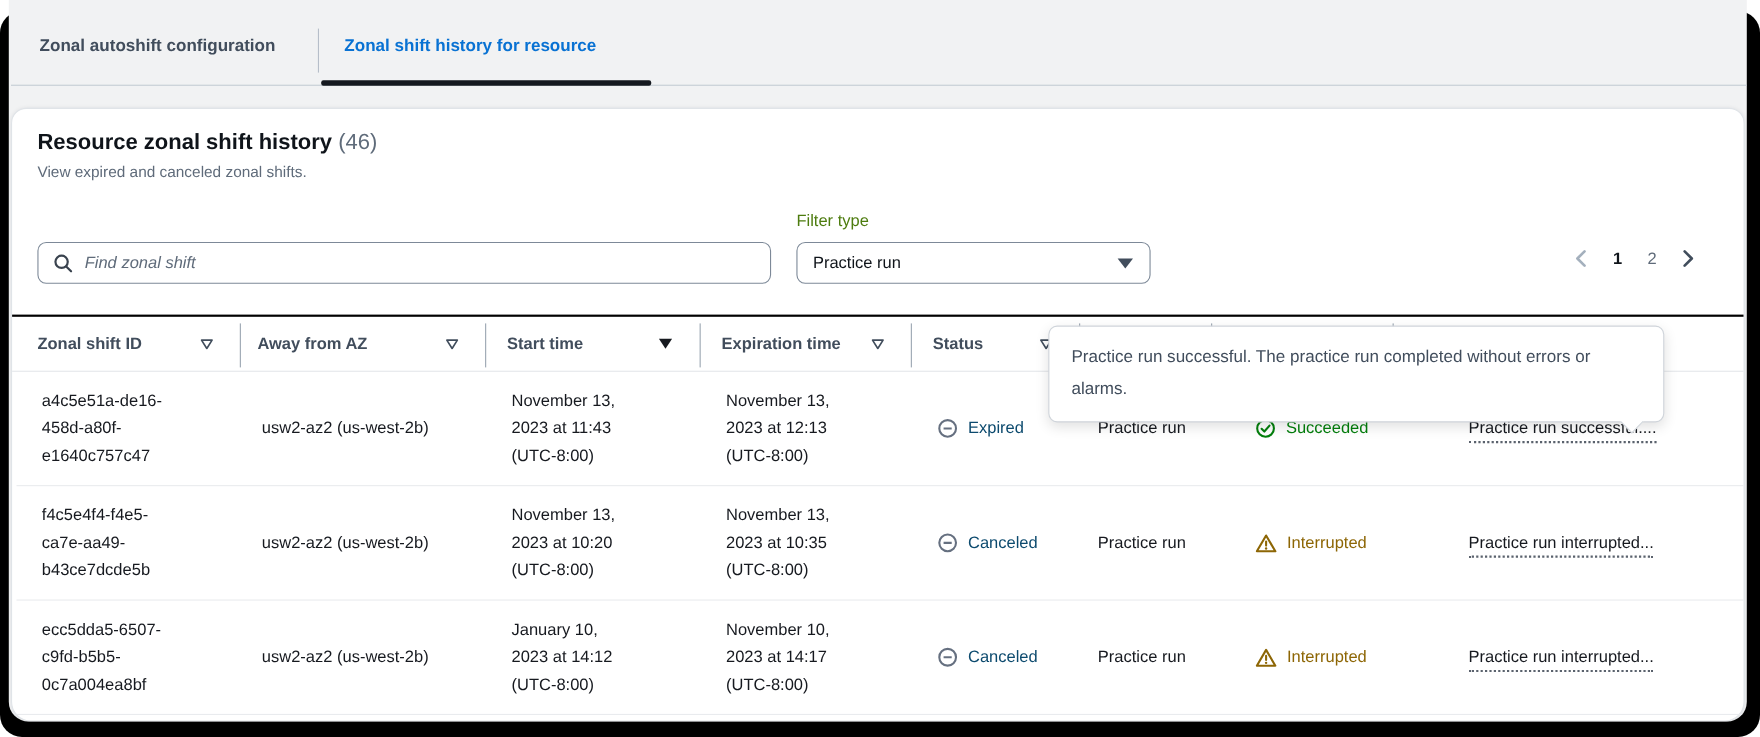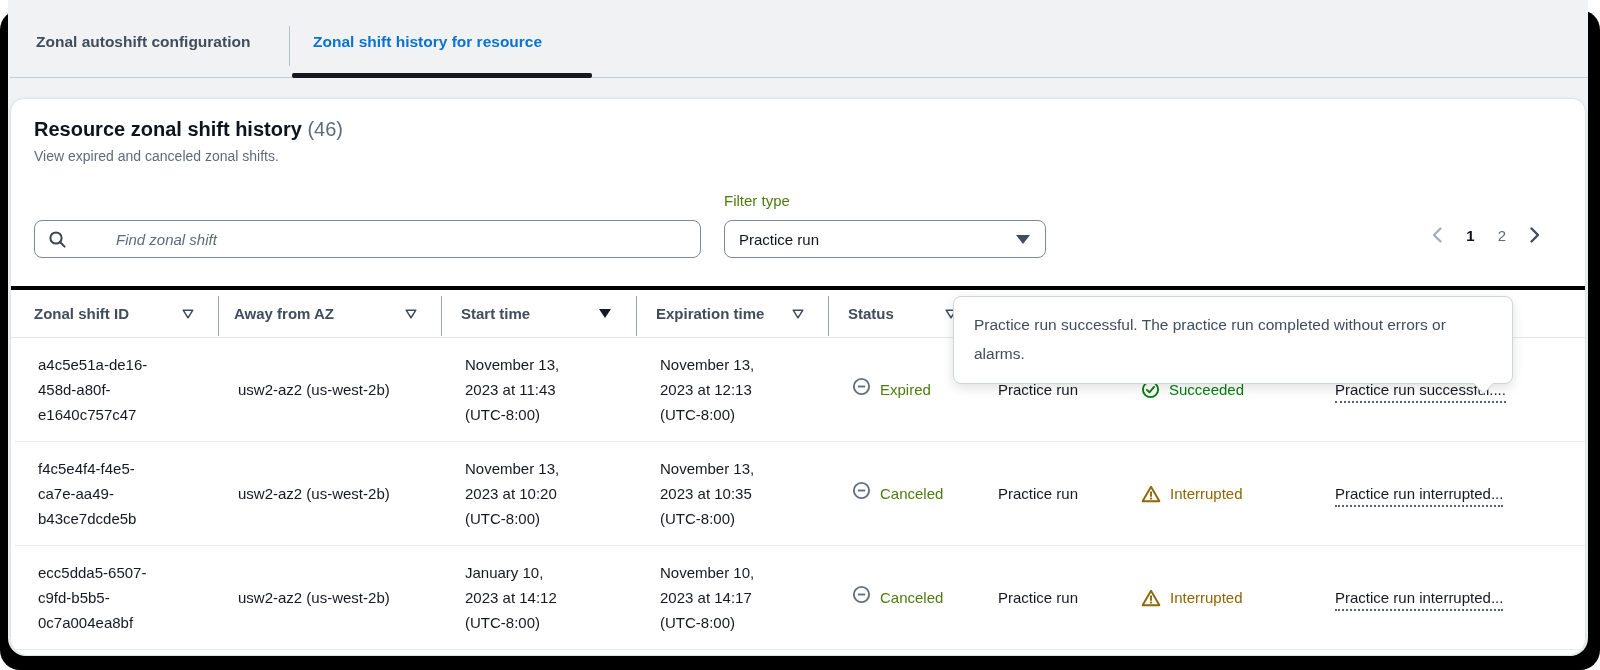--- a/index.html
+++ b/index.html
@@ -30,21 +30,21 @@
     box-shadow:0 1px 4px rgba(0,20,40,.08); }
 
   .card-header { position:absolute; left:23px; top:16px; }
   .panel-title { font-size:20px; font-weight:bold; color:#0f141a; line-height:28px; }
   .panel-title .count { font-weight:normal; color:#5f6b7a; }
   .panel-desc { margin-top:5px; font-size:14px; color:#5f6b7a; }
 
   
   .search { position:absolute; left:23px; top:121px; width:667px; height:38px;
     background:#fff; border:1.5px solid #7d8998; border-radius:8px;
-    display:flex; align-items:center;gap:39px; }
+    display:flex; align-items:center; }
   .search svg { margin-left:13px; flex:none; }
   .search input { flex:1; border:none; outline:none; background:transparent;
     font-family:inherit; font-size:15px; color:#0f141a; margin:0 12px 0 10px; }
   .search input::placeholder { font-style:italic; color:#5f6b7a; }
 
   .filter-label { position:absolute; left:713px; top:93px; font-size:15px; color:#4d7c0f; }
   .select { position:absolute; left:713px; top:121px; width:322px; height:38px;
     background:#fff; border:1.5px solid #7d8998; border-radius:8px;
     display:flex; align-items:center; cursor:pointer; }
   .select .select-value { margin-left:14px; font-size:15px; color:#0f141a; }
@@ -52,36 +52,36 @@
 
   .pagination { position:absolute; right:44px; top:127px; display:flex; align-items:center;
     gap:23px; font-size:15px; }
   .pg-btn { cursor:pointer; display:flex; align-items:center; }
   .pg-num { color:#5f6b7a; cursor:pointer; }
   .pg-num.current { color:#0f141a; font-weight:bold; }
 
   
   .grid-cols { display:grid; grid-template-columns:207px 223px 195px 192px 153px 120px 165px 1fr; }
   .thead { position:absolute; left:0; right:0; top:187px; height:52px;
-    border-top:4px solid #000000; border-bottom:1px solid #e4e7ea; align-items:center; }
+    border-top:2px solid #000000; border-bottom:1px solid #e4e7ea; align-items:center; }
   .th { display:flex; align-items:center; padding-left:20px; padding-right:24px;
     font-size:15px; font-weight:bold; color:#414d5c; cursor:pointer; }
   .th .sort-icon { margin-left:auto; display:flex; }
   .th-id { padding-left:23px; }
   .th-az { padding-left:16px; }
   .hdiv { position:absolute; top:6px; height:40px; width:1px; background:#9aa5b1; }
 
   .tbody { position:absolute; left:4px; right:0; top:239px; }
   .tr { height:104px; align-items:center; border-bottom:1px solid #e9ebee; }
   .td { padding-left:20px; font-size:15px; color:#16191f; line-height:25px; }
   .td-id { padding-left:23px; }
   .td-id span { display:inline-block; max-width:128px; overflow-wrap:break-word; }
   .td-az { padding-left:16px; }
   .date-wrap { display:inline-block; max-width:104px; }
-  .td-status { display:flex; gap:9px; color:#4d7c0f; }
+  .td-status { display:flex; align-items:center; gap:9px; color:#0c4a6e; }
   .td-type { padding-left:13px; }
   .td-outcome { padding-left:36px; display:flex; align-items:center; gap:9px; }
   .td-outcome .warning-icon, .td-outcome .success-icon { display:none; }
   .tr.outcome-success .success-icon { display:flex; }
   .tr.outcome-success .outcome-text { color:#037f0c; }
   .tr.outcome-warning .warning-icon { display:flex; }
   .tr.outcome-warning .outcome-text { color:#8d6605; }
   .td-comment { padding-left:65px; }
   .comment-link { color:#16191f; border-bottom:2px dotted #5a626d; padding-bottom:3px;
     cursor:pointer; white-space:nowrap; }

